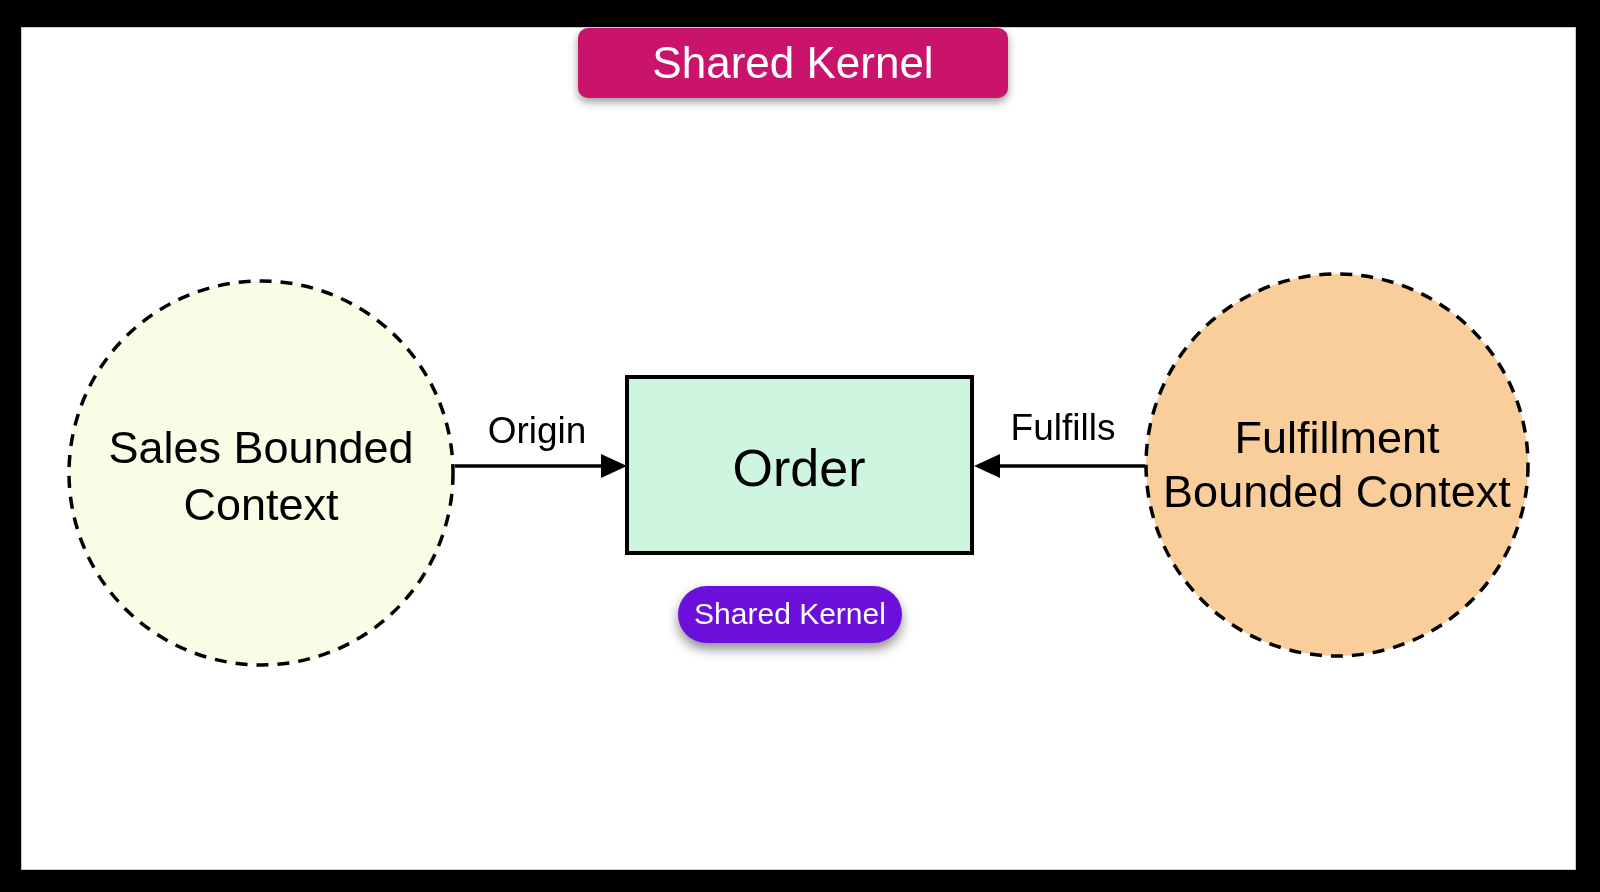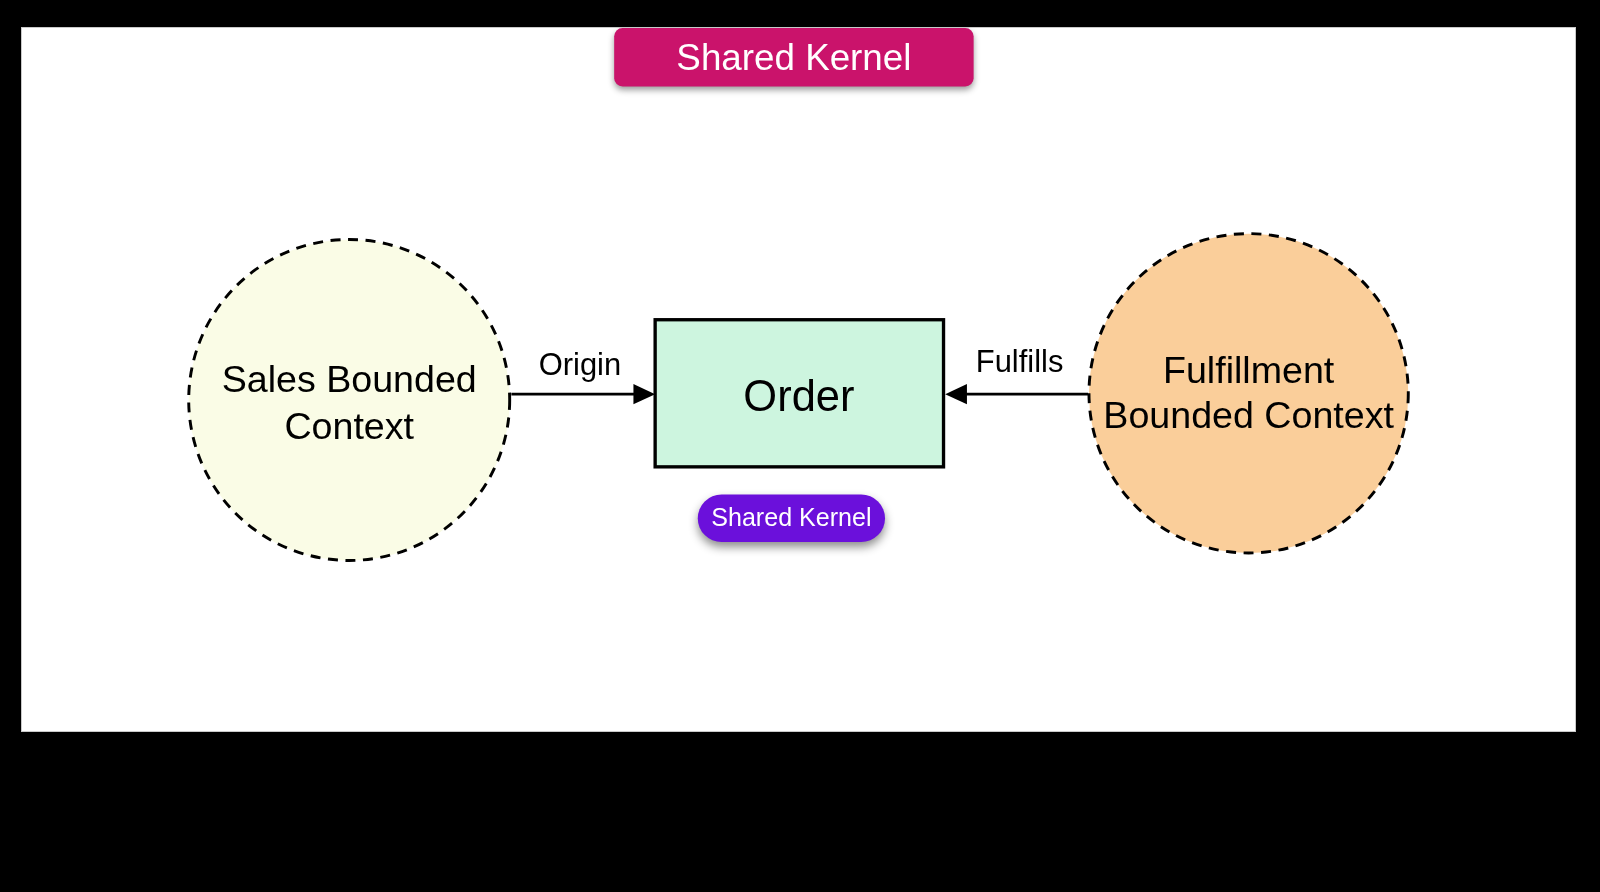--- a/index.html
+++ b/index.html
@@ -8,21 +8,21 @@
     background: #000000;
     position: relative;
     font-family: "Liberation Sans", sans-serif;
     overflow: hidden;
   }
   .canvas {
     position: absolute;
     left: 22px;
     top: 28px;
     width: 1553px;
-    height: 703px;
+    height: 841px;
     background: #ffffff;
     outline: 1px solid #c9c9c9;
   }
   svg { display: block; width: 100%; height: 100%; }
   text {
     font-family: "Liberation Sans", sans-serif;
     fill: #000000;
   }
   .white-text { fill: #ffffff; }
   .badge-text { font-size: 44px; }

